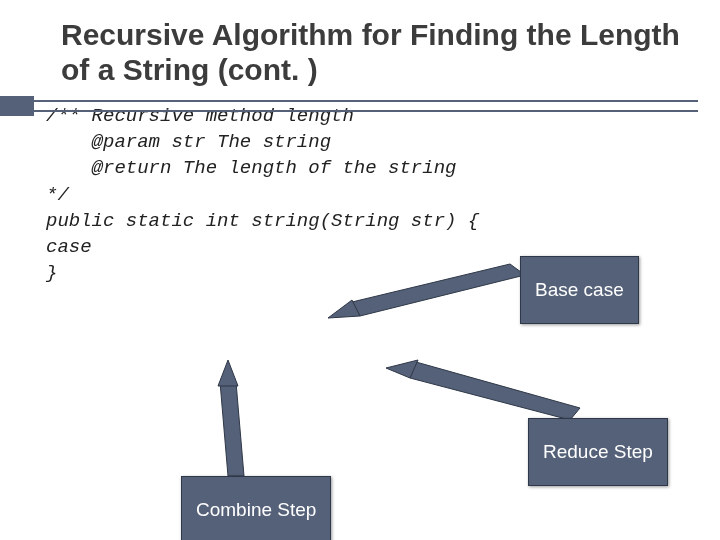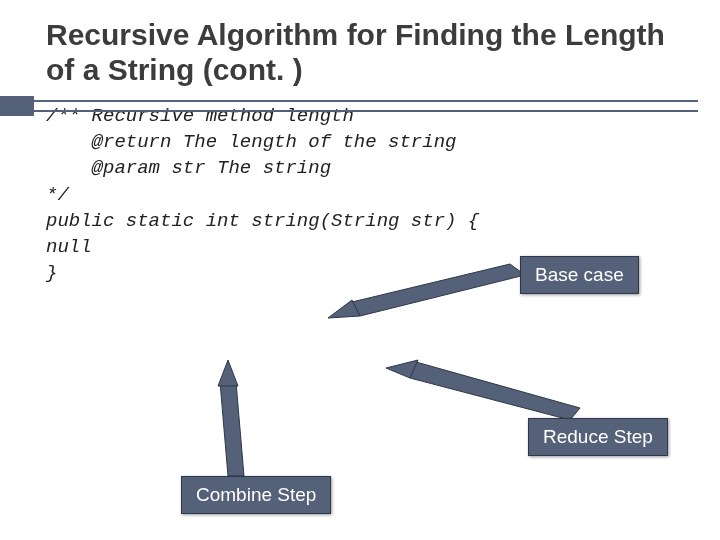--- a/index.html
+++ b/index.html
@@ -17,21 +17,21 @@
     width: 720px;
     height: 540px;
     padding: 18px 40px 0 46px;
     box-sizing: border-box;
   }
   .title {
     font-size: 30px;
     font-weight: 700;
     color: #3c3c3c;
     line-height: 1.15;
-    margin: 0 0 4px 0;
+    margin: 0 0 4px 15px;
   }
   .accent-bar {
     position: absolute;
     left: 0;
     top: 96px;
     height: 20px;
     background: #556178;
     width: 34px;
   }
   .accent-line {
@@ -53,21 +53,21 @@
     margin-top: 16px;
   }
   .code-line { white-space: pre; }
   .label-box {
     position: absolute;
     background: #556178;
     color: #fff;
     font-family: Arial, sans-serif;
     font-style: normal;
     font-size: 19px;
-    padding: 7px 14px;
+    padding: 22px 14px;
     border: 1px solid #2f3848;
     box-shadow: 1px 1px 3px rgba(0,0,0,0.4);
   }
   .lb-base   { left: 520px; top: 256px; }
   .lb-reduce { left: 528px; top: 418px; }
   .lb-combine{ left: 181px; top: 476px; }
   svg.overlay {
     position: absolute;
     left: 0; top: 0;
     width: 720px; height: 540px;
@@ -84,25 +84,25 @@
 
 <div class="slide">
 
   <h1 class="title">Recursive Algorithm for Finding the Length of a String (cont. )</h1>
 
   <div class="accent-bar"></div>
   <div class="accent-line"></div>
 
   <div class="code-block">
     <div class="code-line">/** Recursive method length</div>
+    <div class="code-line">    @param str The string</div>
     <div class="code-line">    @return The length of the string</div>
-    <div class="code-line">    @param str The string</div>
     <div class="code-line">*/</div>
     <div class="code-line">public static int string(String str) {</div>
-    <div class="code-line">null</div>
+    <div class="code-line">case</div>
     <div class="code-line">}</div>
   </div>
 
   <svg class="overlay" viewBox="0 0 720 540">
 
     <polygon class="arrow-shape" points="525,275 360,316 352,302 510,264"></polygon>
     <polygon class="arrow-shape" points="360,316 328,318 352,300"></polygon>
 
     <polygon class="arrow-shape" points="570,420 410,378 416,362 580,408"></polygon>
     <polygon class="arrow-shape" points="410,378 386,368 418,360"></polygon>

